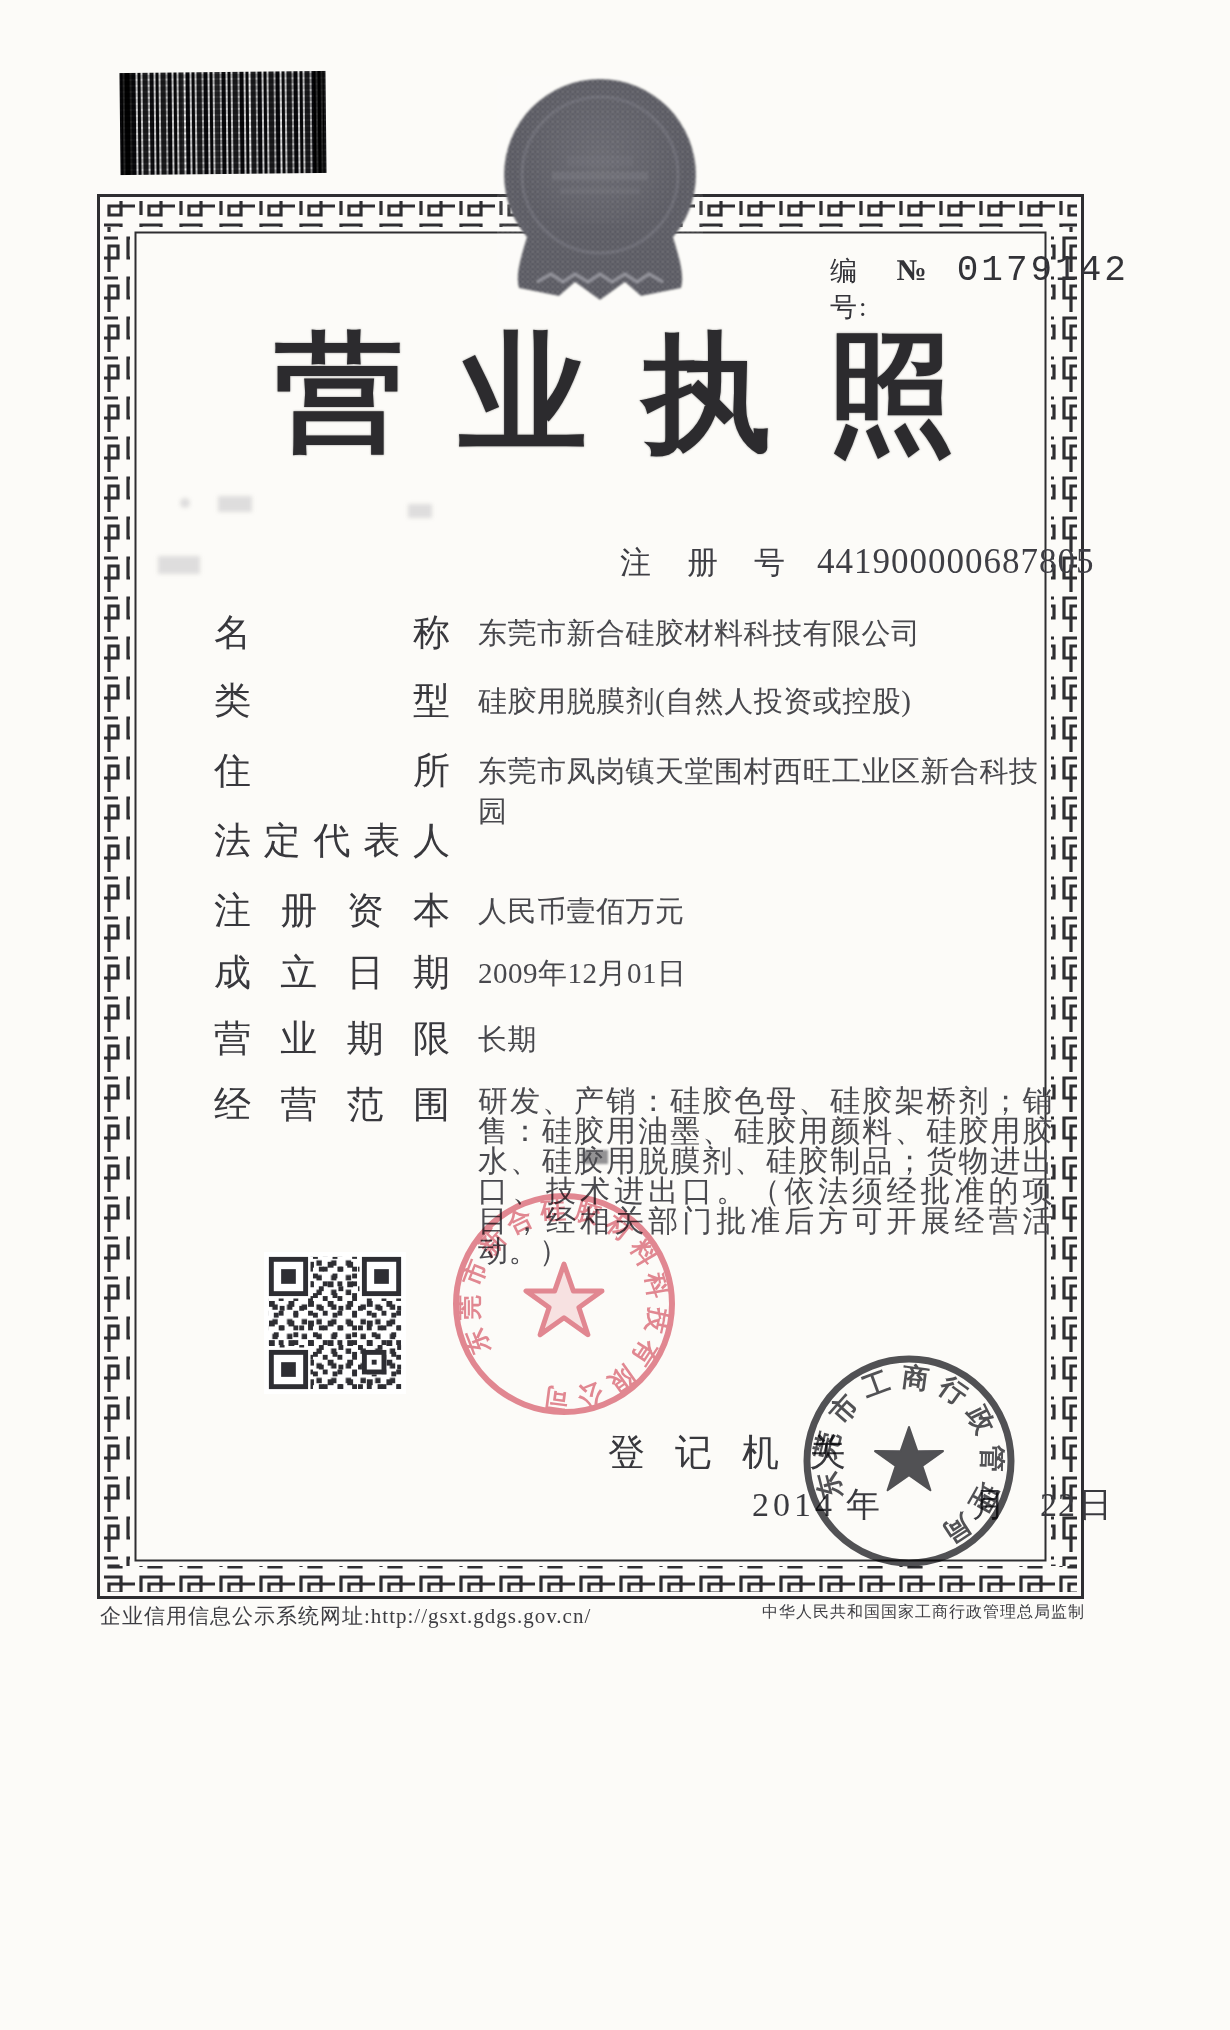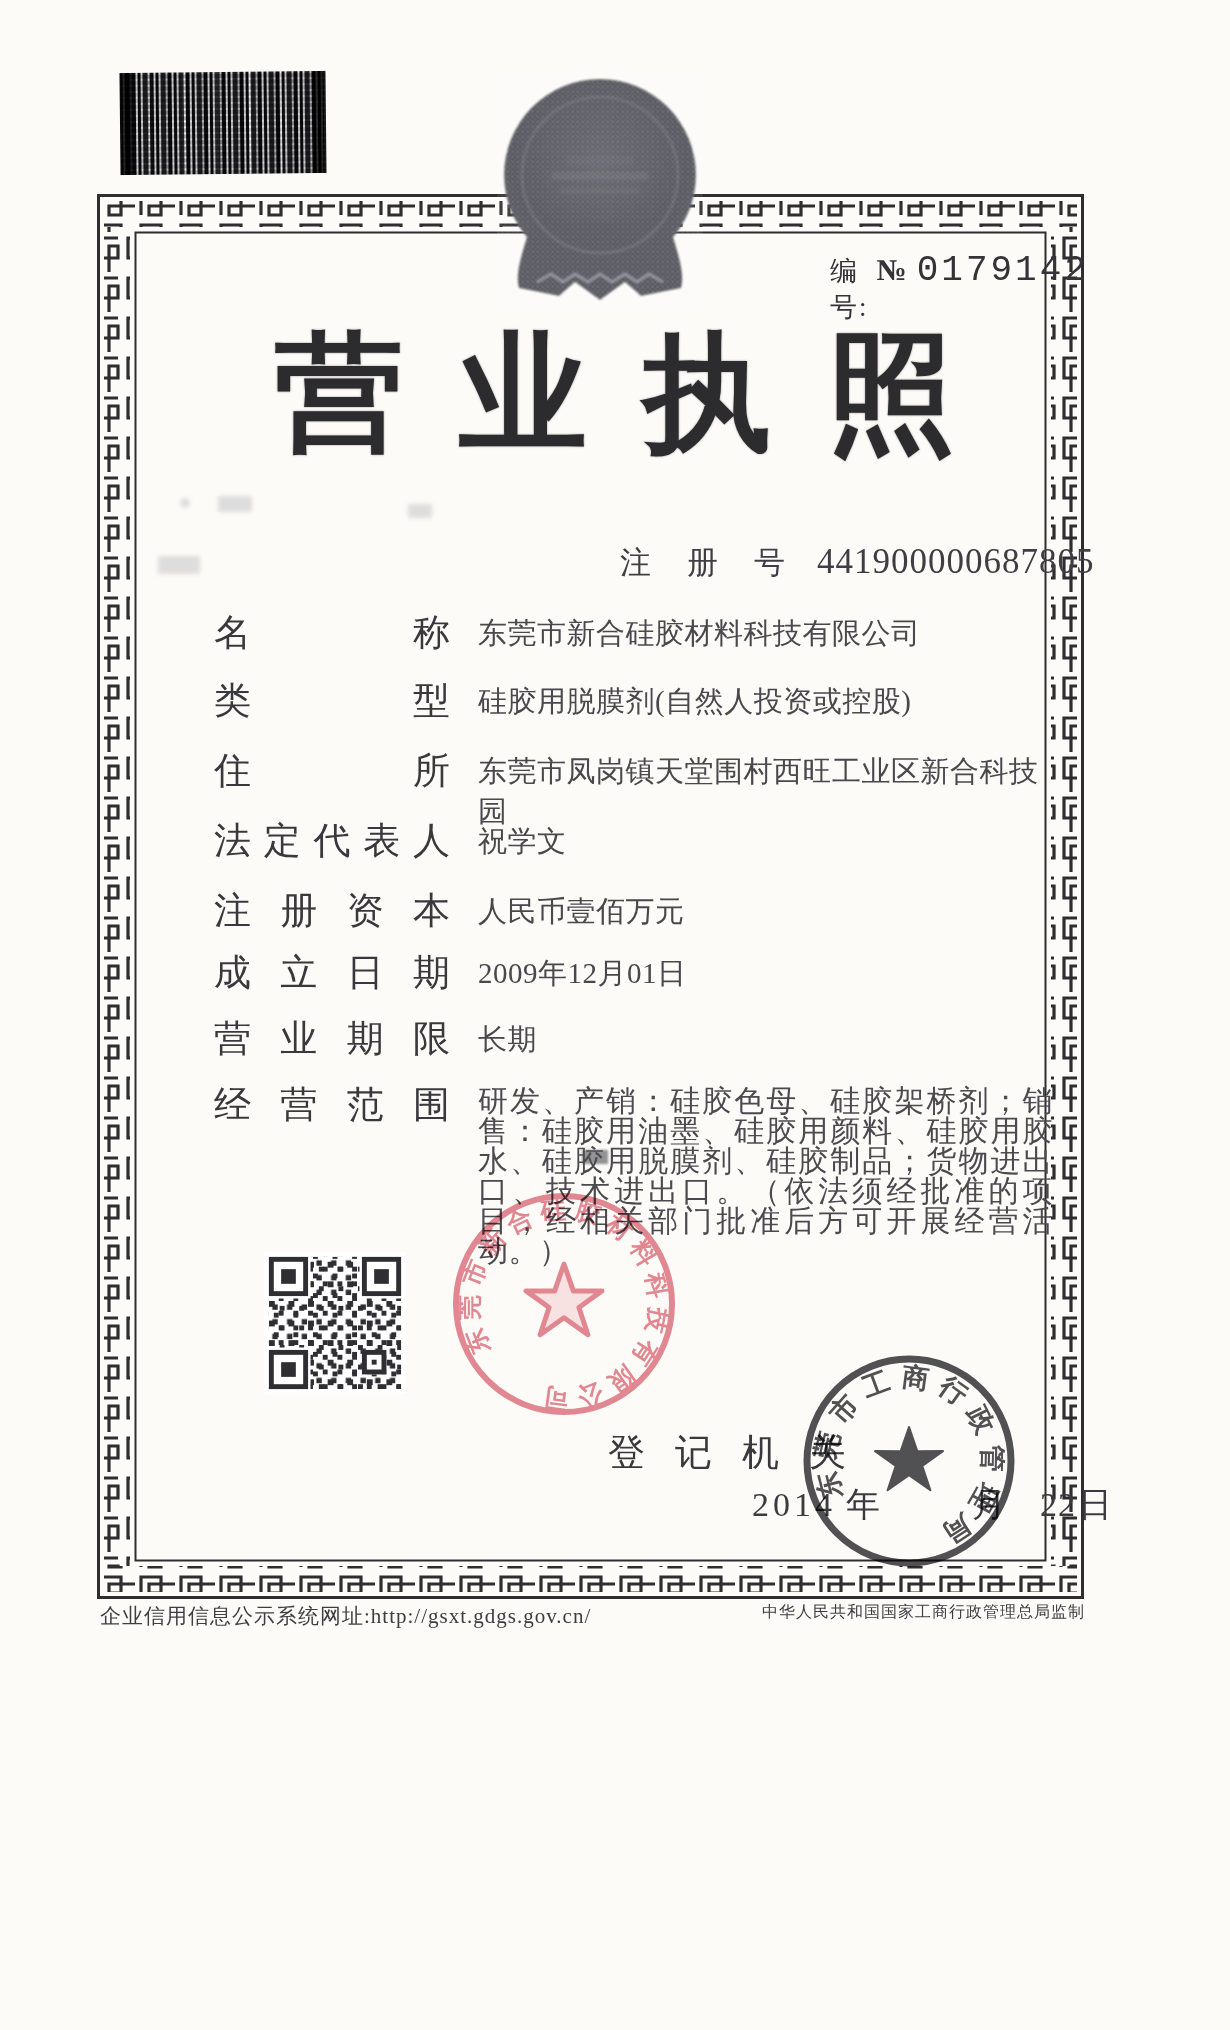--- a/index.html
+++ b/index.html
@@ -16,21 +16,21 @@
       repeating-linear-gradient(90deg, transparent 0 29px, rgba(250,250,250,.75) 29px 33px);
     filter:blur(.4px) contrast(1.05);transform:rotate(-.6deg);}
   .barcode::before,.barcode::after{content:"";position:absolute;top:0;bottom:0;width:10px;background:rgba(0,0,0,.78);}
   .barcode::before{left:2px}.barcode::after{right:2px}
   
   .emblem{position:absolute;left:497px;top:76px;z-index:3;}
   
   .frame{position:absolute;left:97px;top:194px;z-index:1;}
   
   .serial{position:absolute;top:250px;left:830px;width:232px;z-index:4;font-size:27px;
-          letter-spacing:2px;color:#333338;display:flex;align-items:baseline;gap:8px;}
+          letter-spacing:2px;color:#333338;display:flex;align-items:baseline;gap:28px;}
   .serial .nosign{font-weight:bold;font-size:30px;}
   .serial .num{font-family:"Liberation Mono","DejaVu Sans Mono",monospace;font-size:36px;letter-spacing:3px;}
   
   .title{position:absolute;top:308px;left:0;width:100%;text-align:center;z-index:4;}
   .title span{font-size:128px;font-weight:900;color:#2c2b2e;letter-spacing:56px;margin-right:-56px;
               text-shadow:0 0 2px rgba(40,40,40,.55);}
   
   .regno{position:absolute;top:542px;left:620px;z-index:4;display:flex;align-items:baseline;}
   .regno .rlabel{width:165px;display:flex;justify-content:space-between;font-size:31px;color:#3e3e44;}
   .regno .rnum{margin-left:32px;font-size:35px;letter-spacing:1px;color:#3e3e44;}
@@ -167,21 +167,20 @@
     </div>
 
     <div class="field-row">
       <span class="flabel justify-chars">
           <span>法</span>
           <span>定</span>
           <span>代</span>
           <span>表</span>
           <span>人</span>
         </span>
-      <span class="fvalue">祝学文</span>
     </div>
 
     <div class="field-row">
       <span class="flabel justify-chars">
           <span>注</span>
           <span>册</span>
           <span>资</span>
           <span>本</span>
         </span>
       <span class="fvalue">人民币壹佰万元</span>

